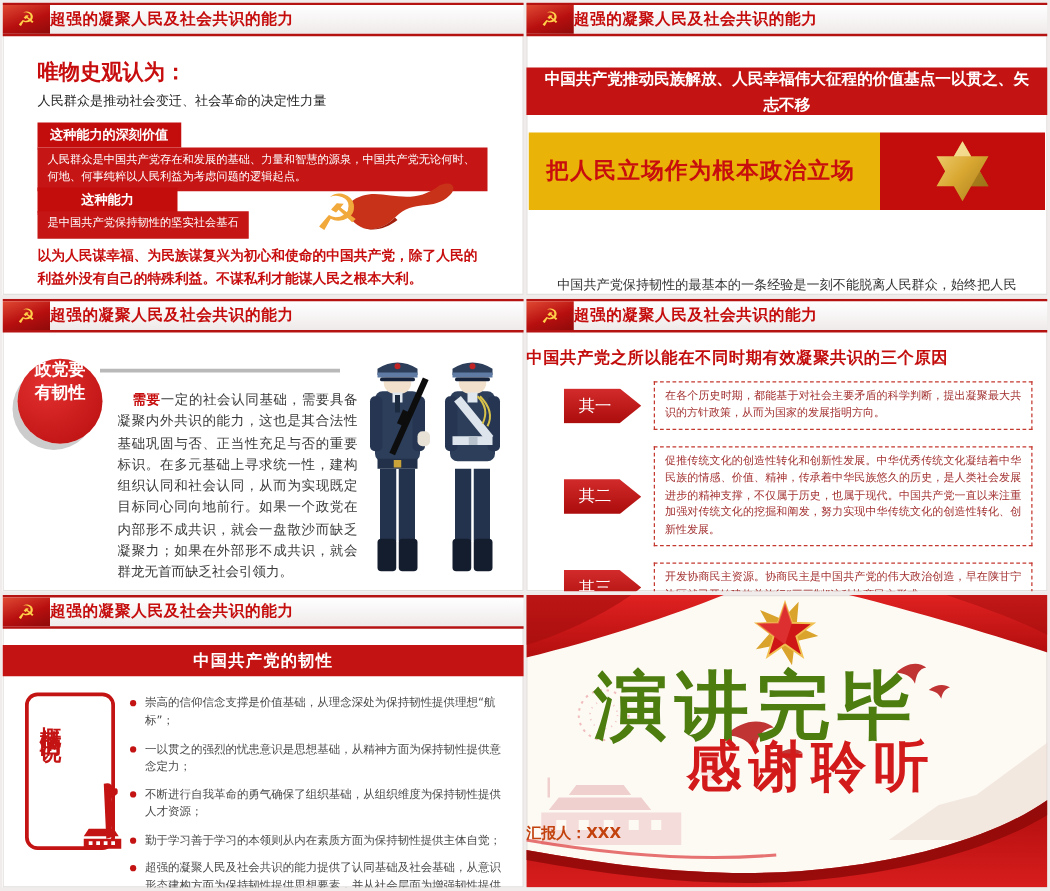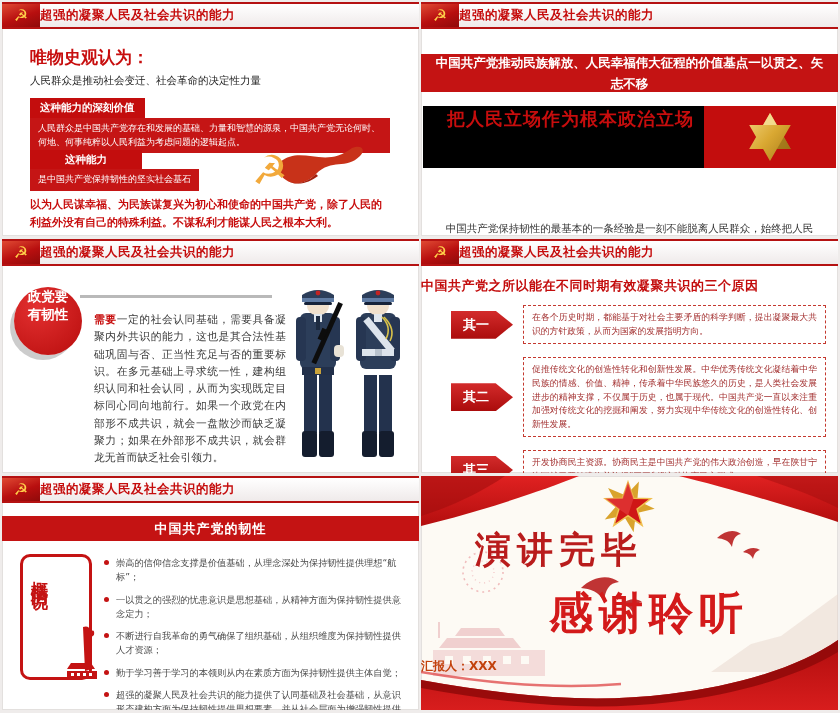--- a/index.html
+++ b/index.html
@@ -48,64 +48,64 @@
   .s1-band1{left:28px;top:116px;width:344px;}
   .s1-band2{left:28px;top:167px;width:auto;}
   .s1-art{left:248px;top:138px;width:120px;height:60px;}
   .s1-footer{left:28px;top:194px;width:362px;color:#c70d0d;font-weight:bold;font-size:11px;line-height:1.6;}
   
   .s2-banner{
     left:0;top:52px;right:0;height:38px;background:#c41313;color:#fff;
     font-weight:bold;font-size:12.5px;line-height:1.7;display:flex;align-items:center;justify-content:center;
     text-align:center;padding:0 14px;box-sizing:border-box;
   }
-  .s2-titlebox{left:2px;top:104px;width:281px;height:62px;background:#000000;display:flex;flex-direction:row;justify-content:center;padding-left:14px;box-sizing:border-box;}
+  .s2-titlebox{left:2px;top:104px;width:281px;height:62px;background:#eab308;display:flex;flex-direction:column;justify-content:center;padding-left:14px;box-sizing:border-box;}
   .s2-titleline{color:#c70d0d;font-weight:bold;font-size:18px;line-height:1.45;letter-spacing:1px;white-space:nowrap;}
   .s2-starbox{left:283px;top:104px;width:132px;height:62px;background:#c30d0d;display:flex;align-items:center;justify-content:center;}
   .s2-body{left:24px;top:176px;width:369px;color:#333;font-size:10.5px;line-height:1.75;text-align:center;margin-top:41px;}
   
   .s3-circle{
     left:12px;top:48px;width:68px;height:68px;border-radius:50%;
     background:radial-gradient(circle at 35% 30%,#e33030,#b80d0d);
     box-shadow:-5px 6px 0 -1px #cccccc;
     color:#fff;font-weight:bold;font-size:13.5px;line-height:1.35;
     display:flex;flex-direction:column;align-items:center;text-align:center;
   }
   .s3-line{left:78px;top:56px;width:192px;height:3px;background:#b9b9b9;}
   .s3-text{left:92px;top:72px;width:192px;font-size:10.8px;line-height:1.6;color:#3a3a3a;text-align:justify;}
-  .s3-hl{color:#c70d0d;font-weight:bold;}
+  .s3-hl{color:#c70d0d;font-weight:bold;margin-left:12px;}
   .s3-guards{left:288px;top:44px;width:118px;height:182px;}
   
   .s4-title{left:0;right:0;top:38px;text-align:left;color:#c30d0d;font-weight:bold;font-size:13px;letter-spacing:.5px;}
   .s4-list{left:30px;right:12px;top:66px;display:flex;flex-direction:column;gap:13px;}
   .s4-row{display:flex;align-items:center;}
   .s4-arrow{
     flex:0 0 62px;height:28px;margin-right:10px;
     background:linear-gradient(#d32b2b,#ab0c0c);
     clip-path:polygon(0 0,72% 0,100% 50%,72% 100%,0 100%);
-    color:#fff;font-weight:bold;font-size:13px;
+    color:#fff;font-weight:normal;font-size:13px;
     display:flex;align-items:center;justify-content:center;padding-right:12px;box-sizing:border-box;text-align:right;
   }
   .s4-box{flex:1;border:1px dashed #c4392f;padding:5px 8px;color:#a33030;font-size:8.8px;line-height:1.55;text-align:justify;}
   
   .s5-banner{left:0;right:0;top:40px;height:25px;background:#c41313;color:#fff;font-weight:bold;font-size:13px;display:flex;align-items:center;justify-content:center;letter-spacing:1px;}
   .s5-card{left:18px;top:78px;width:66px;height:120px;border:3px solid #c41313;border-radius:10px;background:#fff;}
   .s5-card-label{
     position:absolute;left:8px;top:10px;
     writing-mode:vertical-rl;text-orientation:upright;
     color:#c41313;font-weight:bold;font-size:17px;letter-spacing:4px;line-height:1;
   }
   .s5-card-icon{position:absolute;right:-10px;bottom:-4px;width:34px;height:56px;}
   .s5-list{left:102px;top:80px;width:302px;display:flex;flex-direction:column;gap:8px;}
   .s5-item{display:flex;font-size:9.2px;line-height:1.55;color:#4a4a4a;}
   .s5-dot{flex:0 0 5px;height:5px;border-radius:50%;background:#c41313;margin:4px 7px 0 0;}
   
   .slide6{background:#fdfaf4;}
   .s6-svg{position:absolute;inset:0;}
-  .s6-t1{left:54px;top:50px;font-size:36px;font-weight:bold;color:#b91c1c;letter-spacing:6px;white-space:nowrap;}
+  .s6-t1{left:54px;top:50px;font-size:59px;font-weight:bold;color:#4d7c0f;letter-spacing:6px;white-space:nowrap;}
   .s6-t2{left:128px;top:108px;font-size:44px;font-weight:bold;color:#d31a1a;letter-spacing:6px;white-space:nowrap;}
   .s6-footer{left:0;right:0;top:182px;display:flex;justify-content:center;gap:40px;color:#c2410c;font-weight:bold;font-size:12px;flex-direction:column;}
 </style>
 </head>
 <body>
 
 <div class="sheet">
 
   <div class="slide">
     <div class="shead">

